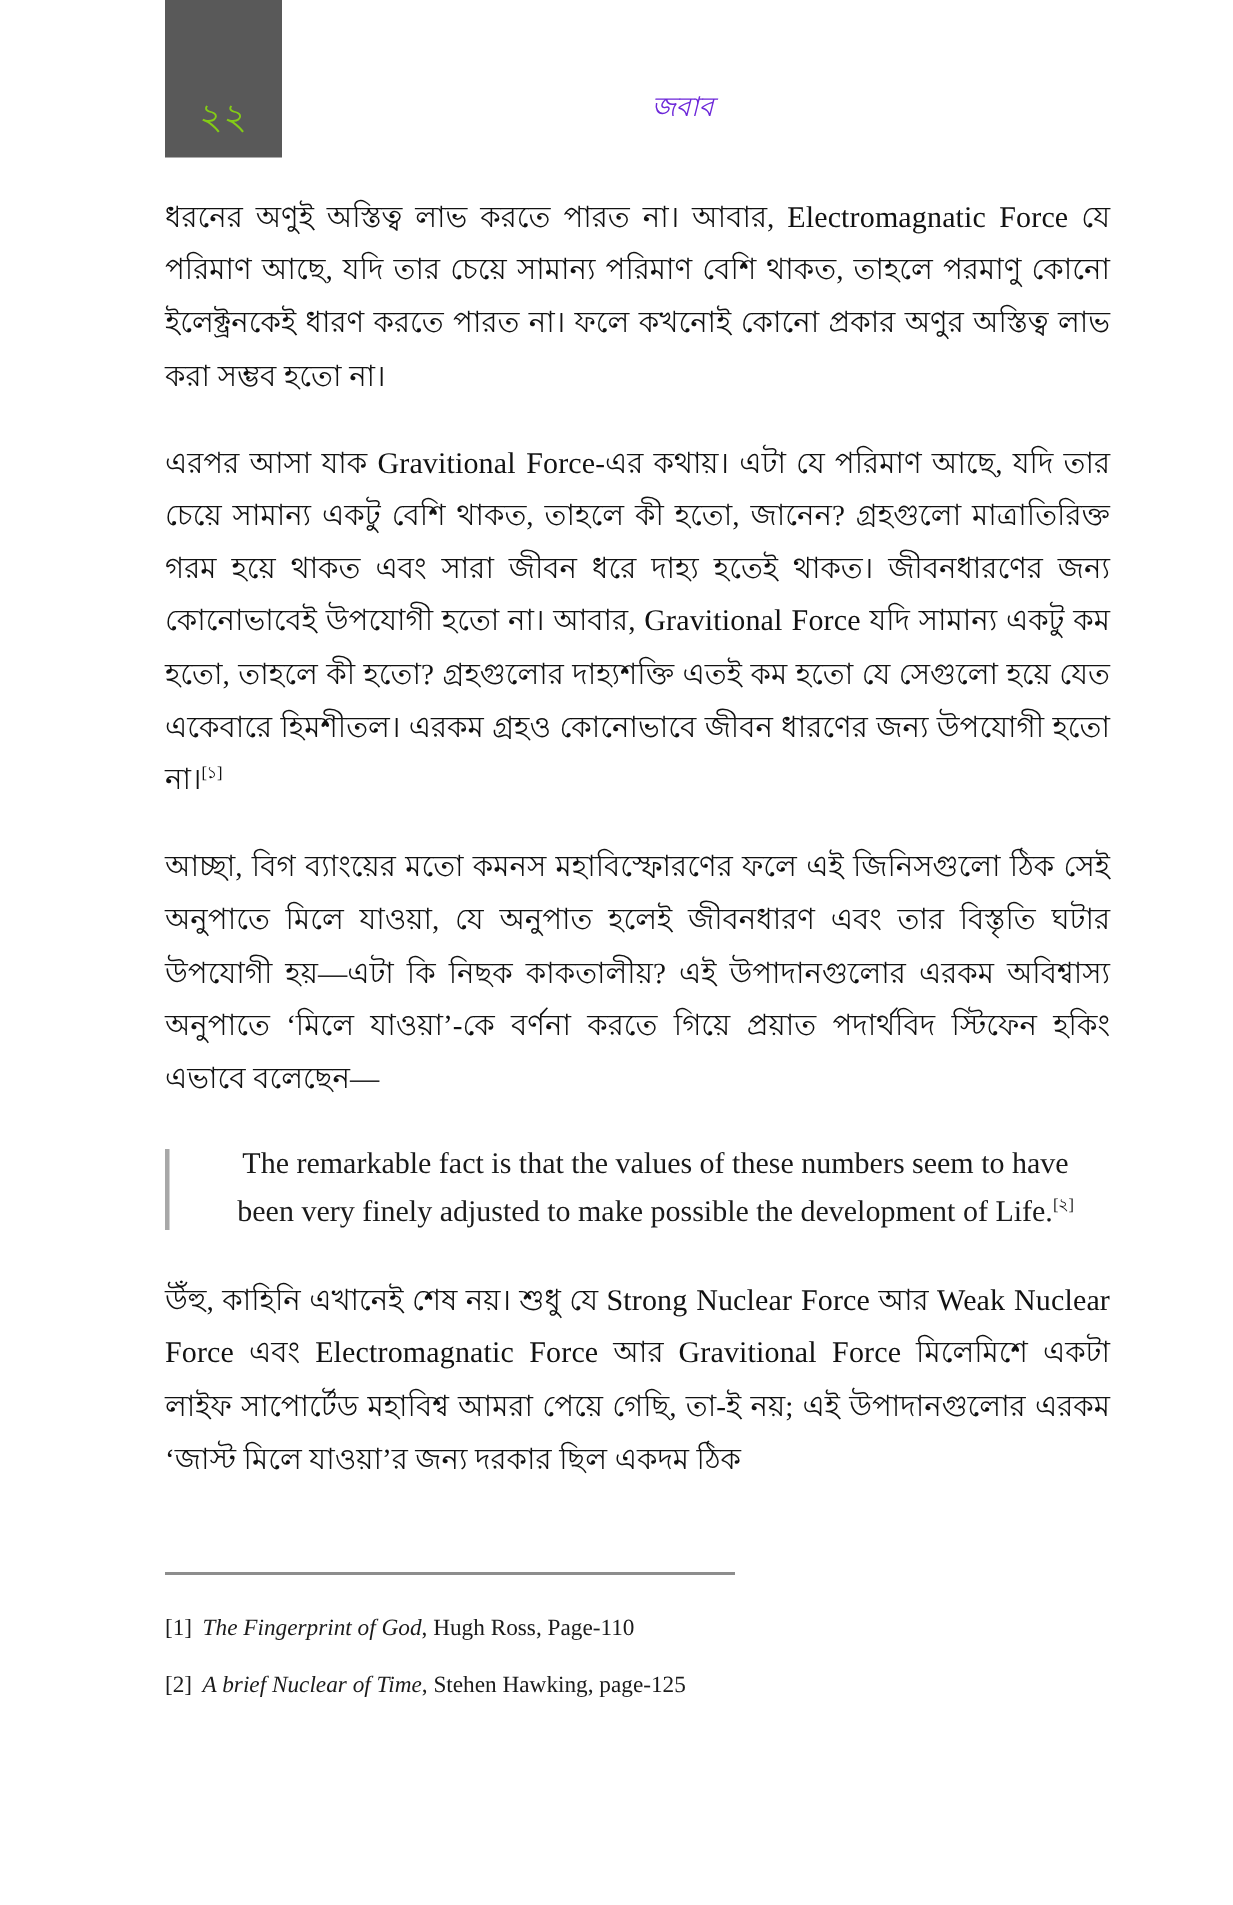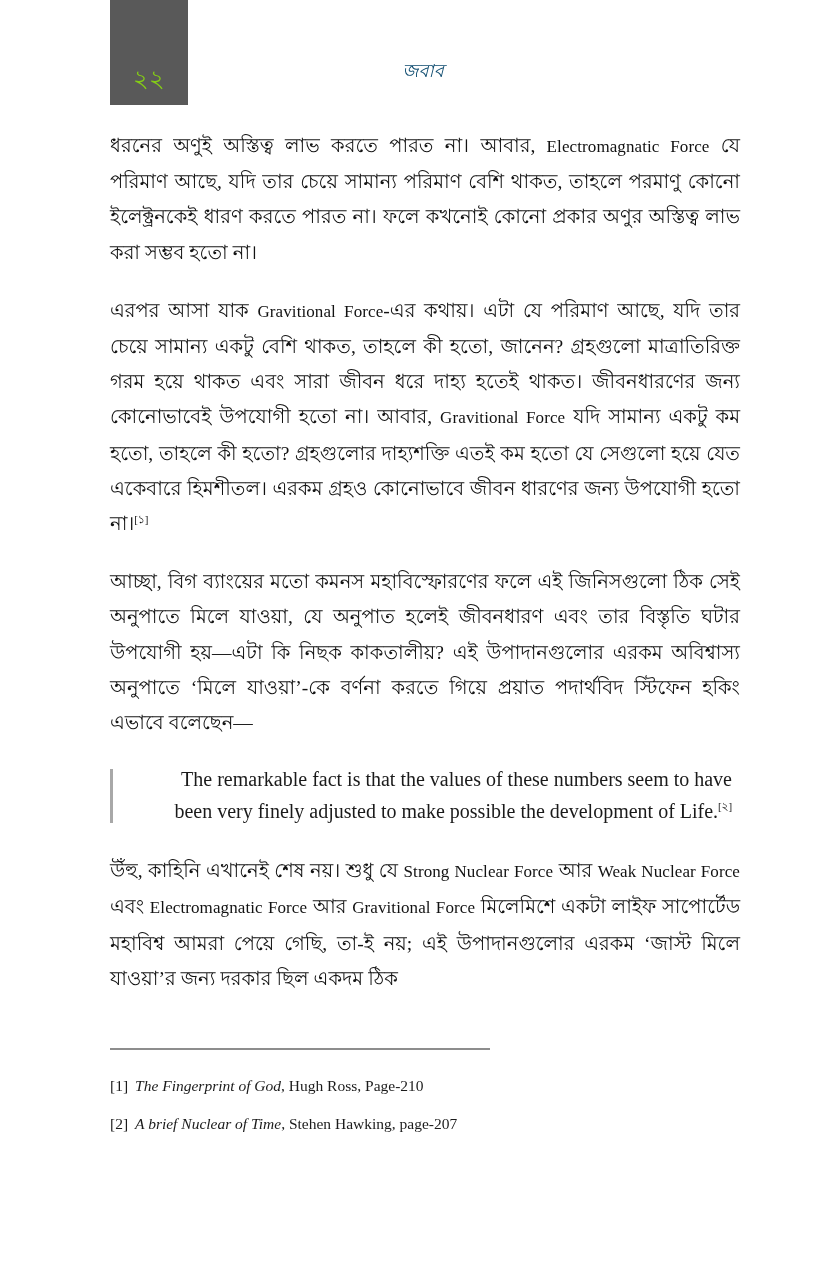--- a/index.html
+++ b/index.html
@@ -78,21 +78,21 @@
     line-height: 35.2px;
     text-align: justify;
     text-justify: inter-word;
     word-spacing: 0.2px;
     color: #121212;
   }
   p.bn:last-child { margin-bottom: 4px; }
 
   .en {
     font-family: "Liberation Serif", "DejaVu Serif", serif;
-    font-size: 17px;
+    font-size: 20px;
     letter-spacing: 0.1px;
   }
 
   sup.fn {
     font-size: 11px;
     vertical-align: super;
     line-height: 0;
     letter-spacing: -0.2px;
   }
 
@@ -109,21 +109,21 @@
     bottom: 4px;
     width: 3px;
     background: #a8a8a8;
   }
   .quote-text {
     margin: 0;
     font-family: "Liberation Serif", "DejaVu Serif", serif;
     font-size: 20px;
     line-height: 32px;
     color: #1a1a1a;
-    text-align: right;
+    text-align: center;
     width: 590px;
   }
 
   
   .footnotes {
     position: absolute;
     left: 110px;
     top: 1048px;
     width: 630px;
   }
@@ -146,37 +146,37 @@
 </style>
 </head>
 <body>
 
 <div class="page">
 
   <div class="header-band">
     <div class="folio-box" style="background: rgb(89, 89, 89);">
       <div class="folio-num">২২</div>
     </div>
-    <div class="running-title" style="color: #0c4a6e;">জবাব</div>
+    <div class="running-title" style="color: #6d28d9; padding-left: 32px;">জবাব</div>
   </div>
 
   <div class="column">
 
     <p class="bn" id="para-1"><span>ধরনের অণুই অস্তিত্ব লাভ করতে পারত না। আবার, </span><span class="en">Electromagnatic Force</span><span> যে পরিমাণ আছে, যদি তার চেয়ে সামান্য পরিমাণ বেশি থাকত, তাহলে পরমাণু কোনো ইলেক্ট্রনকেই ধারণ করতে পারত না। ফলে কখনোই কোনো প্রকার অণুর অস্তিত্ব লাভ করা সম্ভব হতো না।</span></p>
     <p class="bn" id="para-2"><span>এরপর আসা যাক </span><span class="en">Gravitional Force</span><span>-এর কথায়। এটা যে পরিমাণ আছে, যদি তার চেয়ে সামান্য একটু বেশি থাকত, তাহলে কী হতো, জানেন? গ্রহগুলো মাত্রাতিরিক্ত গরম হয়ে থাকত এবং সারা জীবন ধরে দাহ্য হতেই থাকত। জীবনধারণের জন্য কোনোভাবেই উপযোগী হতো না। আবার, </span><span class="en">Gravitional Force</span><span> যদি সামান্য একটু কম হতো, তাহলে কী হতো? গ্রহগুলোর দাহ্যশক্তি এতই কম হতো যে সেগুলো হয়ে যেত একেবারে হিমশীতল। এরকম গ্রহও কোনোভাবে জীবন ধারণের জন্য উপযোগী হতো না।</span><sup class="fn">[১]</sup></p>
     <p class="bn" id="para-3"><span>আচ্ছা, বিগ ব্যাংয়ের মতো কমনস মহাবিস্ফোরণের ফলে এই জিনিসগুলো ঠিক সেই অনুপাতে মিলে যাওয়া, যে অনুপাত হলেই জীবনধারণ এবং তার বিস্তৃতি ঘটার উপযোগী হয়—এটা কি নিছক কাকতালীয়? এই উপাদানগুলোর এরকম অবিশ্বাস্য অনুপাতে ‘মিলে যাওয়া’-কে বর্ণনা করতে গিয়ে প্রয়াত পদার্থবিদ স্টিফেন হকিং এভাবে বলেছেন—</span></p>
 
     <div class="quote-wrap">
       <div class="quote-bar" style="background: rgb(168, 168, 168);"></div>
       <p class="quote-text" id="quote-hawking"><span>The remarkable fact is that the values of these numbers seem to have been very finely adjusted to make possible the development of Life.</span><sup class="fn">[২]</sup></p>
     </div>
 
     <p class="bn" id="para-5"><span>উঁহু, কাহিনি এখানেই শেষ নয়। শুধু যে </span><span class="en">Strong Nuclear Force</span><span> আর </span><span class="en">Weak Nuclear Force</span><span> এবং </span><span class="en">Electromagnatic Force</span><span> আর </span><span class="en">Gravitional Force</span><span> মিলেমিশে একটা লাইফ সাপোর্টেড মহাবিশ্ব আমরা পেয়ে গেছি, তা-ই নয়; এই উপাদানগুলোর এরকম ‘জাস্ট মিলে যাওয়া’র জন্য দরকার ছিল একদম ঠিক</span></p>
 
   </div>
 
   <div class="footnotes">
     <div class="fn-rule" style="background: rgb(141, 141, 141);"></div>
-    <div class="fn-item" id="fn-0"><span class="fn-marker">[1]</span><span class="fn-title">The Fingerprint of God</span><span>, Hugh Ross, Page-210</span></div>
-    <div class="fn-item" id="fn-1"><span class="fn-marker">[2]</span><span class="fn-title">A brief Nuclear of Time</span><span>, Stehen Hawking, page-207</span></div>
+    <div class="fn-item" id="fn-0"><span class="fn-marker">[1]</span><span class="fn-title">The Fingerprint of God</span><span>, Hugh Ross, Page-110</span></div>
+    <div class="fn-item" id="fn-1"><span class="fn-marker">[2]</span><span class="fn-title">A brief Nuclear of Time</span><span>, Stehen Hawking, page-125</span></div>
   </div>
 
 </div>
 
 </body></html>

